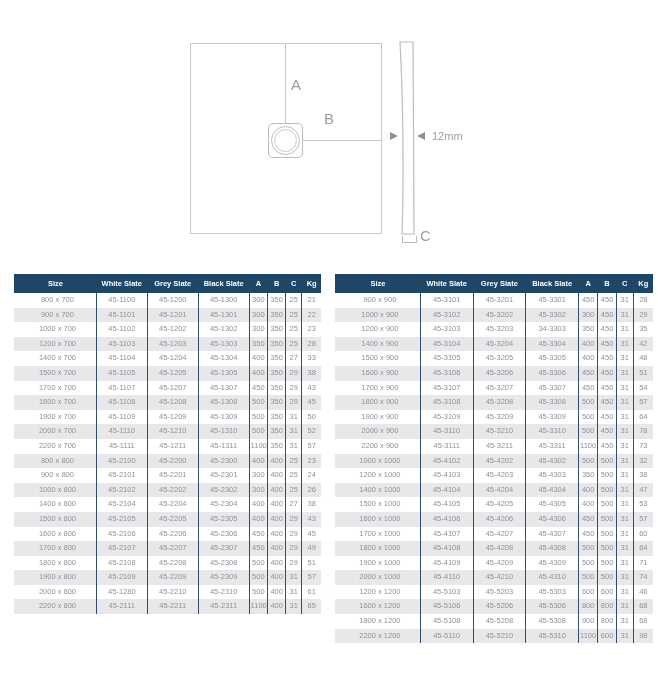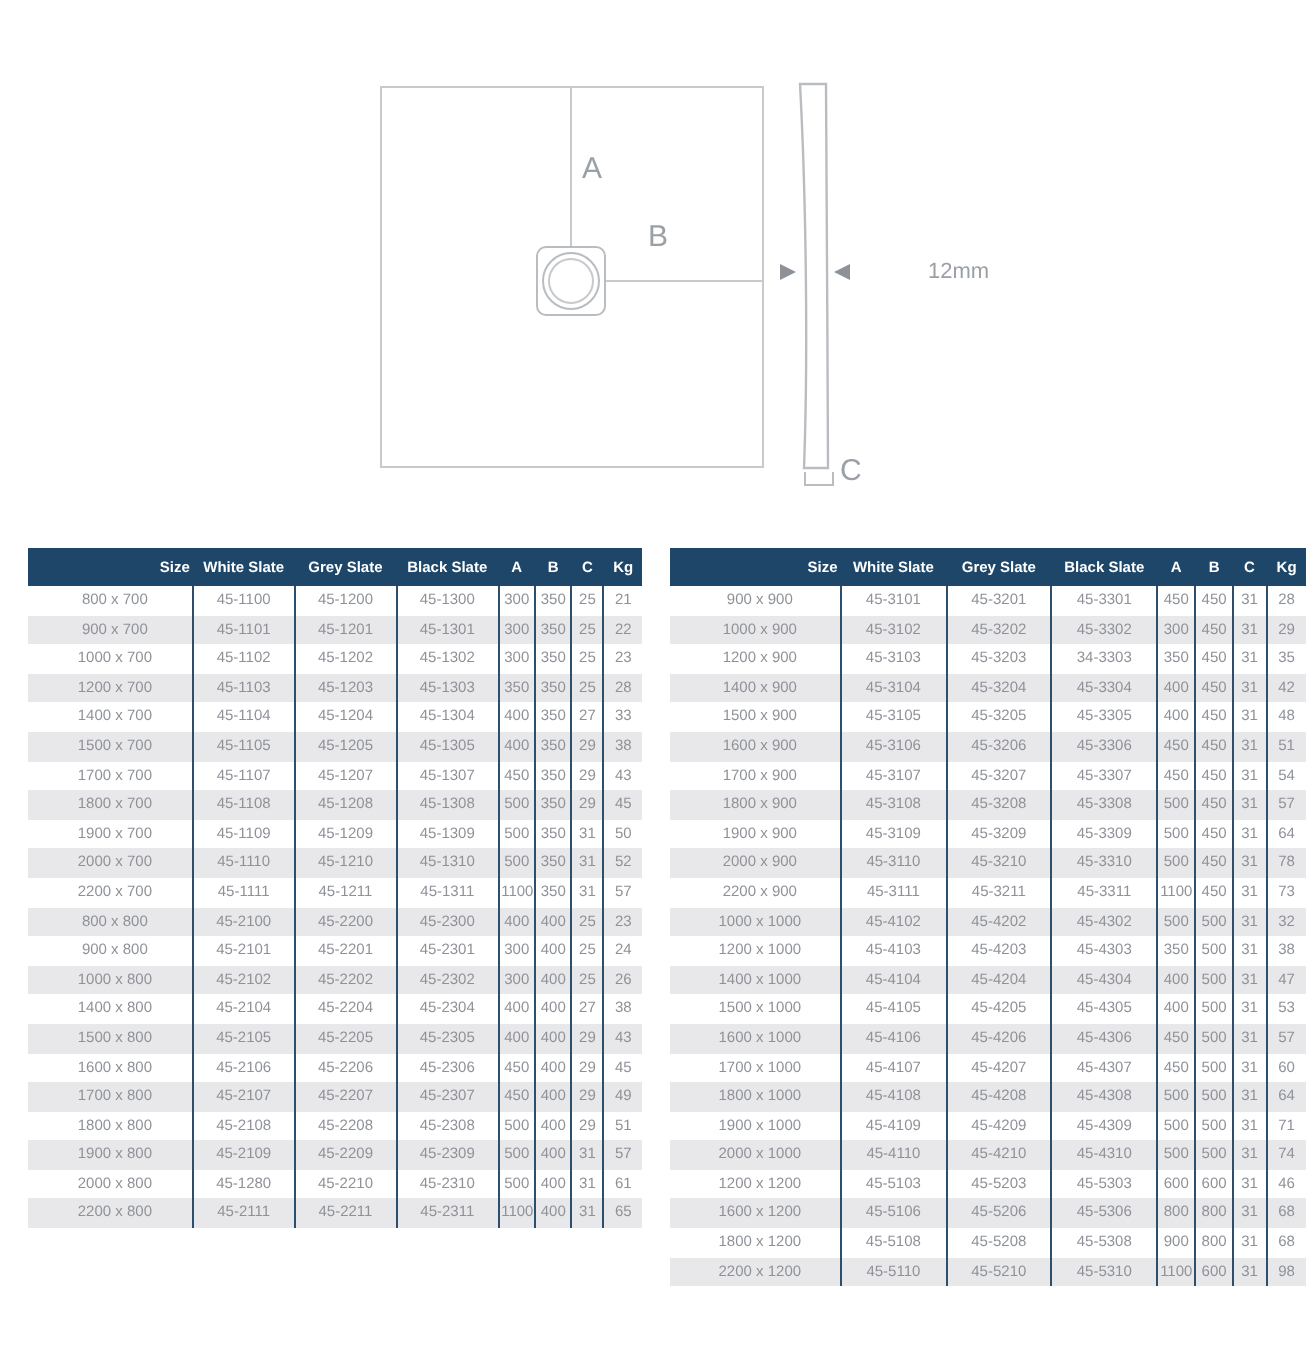--- a/index.html
+++ b/index.html
@@ -88,21 +88,20 @@
   }
   .arrow-left-point {
     left: 417px; top: 132px;
     border-right: 8px solid #8d9298;
   }
   .thickness-label {
     position: absolute;
     left: 432px; top: 130px;
     color: var(--diag-text, #9aa0a6);
     font-size: 11px;
-    margin-left: 32px;
   }
   .c-bracket {
     position: absolute;
     left: 402px; top: 236px;
     width: 13px; height: 6px;
     border-left: 1px solid #b9bdc1;
     border-right: 1px solid #b9bdc1;
     border-bottom: 1px solid #b9bdc1;
   }
 
@@ -124,21 +123,21 @@
     background: var(--header-bg, #1d4669);
     color: var(--header-text, #ffffff);
     font-size: 7.5px;
     font-weight: bold;
     padding: 5px 1px;
     text-align: center;
     white-space: nowrap;
     border-left: 1px solid var(--header-bg, #1d4669);
   }
   table.spec th:first-child {
-    text-align: right;
+    text-align: center;
     padding-left: 2px;
     border-left: none;
   }
   table.spec td {
     color: var(--cell-text, #8e9298);
     font-size: 7.5px;
     line-height: 8.6px;
     padding: 3px 1px;
     text-align: center;
     white-space: nowrap;

